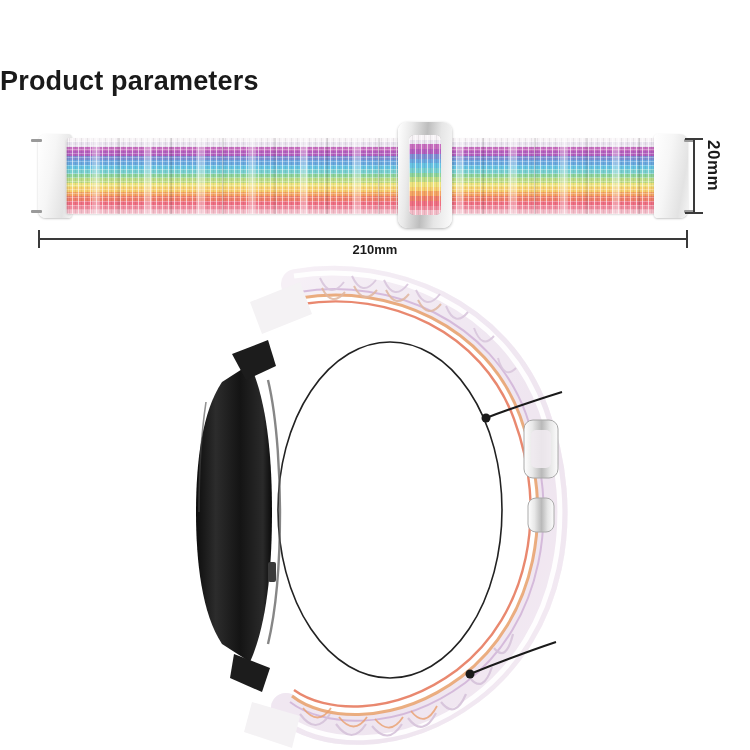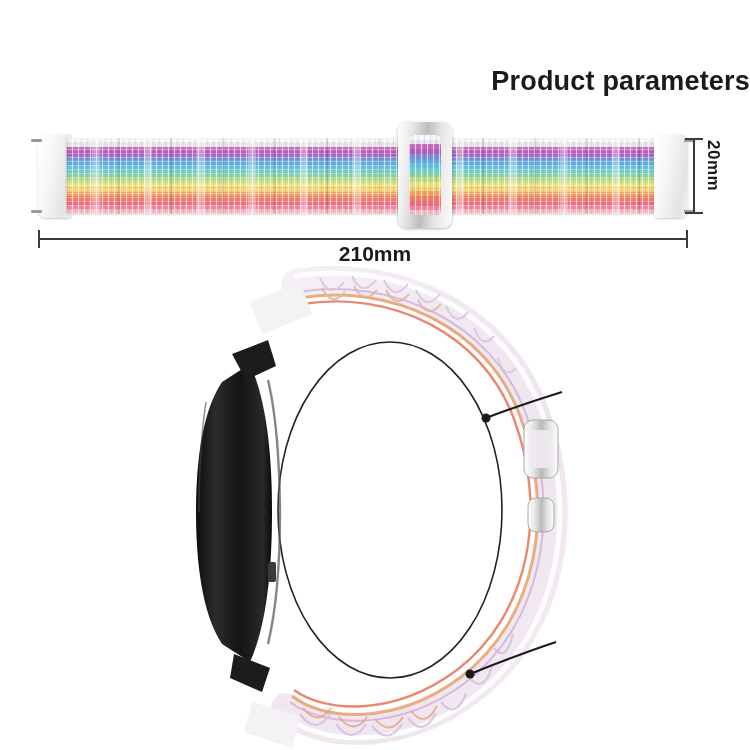--- a/index.html
+++ b/index.html
@@ -8,21 +8,21 @@
     background:#ffffff;
     font-family:"Liberation Sans", sans-serif;
     overflow:hidden;
     position:relative;
   }
   .stage{position:absolute;left:0;top:0;width:750px;height:750px;}
 
   
   .title{
     position:absolute;left:0;top:66px;width:750px;
-    text-align:right;
+    text-align:left;
     font-size:27px;font-weight:bold;color:#1a1a1a;
     letter-spacing:.2px;
   }
 
   
   .band-wrap{position:absolute;left:38px;top:126px;width:650px;height:100px;}
 
   .lug{
     position:absolute;top:8px;width:34px;height:84px;
     background:linear-gradient(100deg,#ffffff 0%,#f6f6f6 40%,#e3e3e3 78%,#f4f4f4 100%);
@@ -82,21 +82,21 @@
   }
   .buckle .inner .stripes{position:absolute;inset:0;}
 
   
   .dim-h{position:absolute;left:38px;top:238px;width:650px;height:2px;background:#3a3a3a;}
   .dim-h .cap{position:absolute;top:-8px;width:2px;height:18px;background:#3a3a3a;}
   .dim-h .cap.l{left:0;}
   .dim-h .cap.r{right:0;}
   .dim-h-label{
     position:absolute;left:0;top:242px;width:750px;text-align:center;
-    font-size:21px;font-weight:bold;color:#1a1a1a;
+    font-size:13px;font-weight:bold;color:#1a1a1a;
   }
 
   
   .dim-v{position:absolute;left:693px;top:138px;width:2px;height:76px;background:#3a3a3a;}
   .dim-v .cap{position:absolute;left:-8px;width:18px;height:2px;background:#3a3a3a;}
   .dim-v .cap.t{top:0;}
   .dim-v .cap.b{bottom:0;}
   .dim-v-label{
     position:absolute;left:703px;top:140px;
     font-size:17px;font-weight:bold;color:#1a1a1a;

